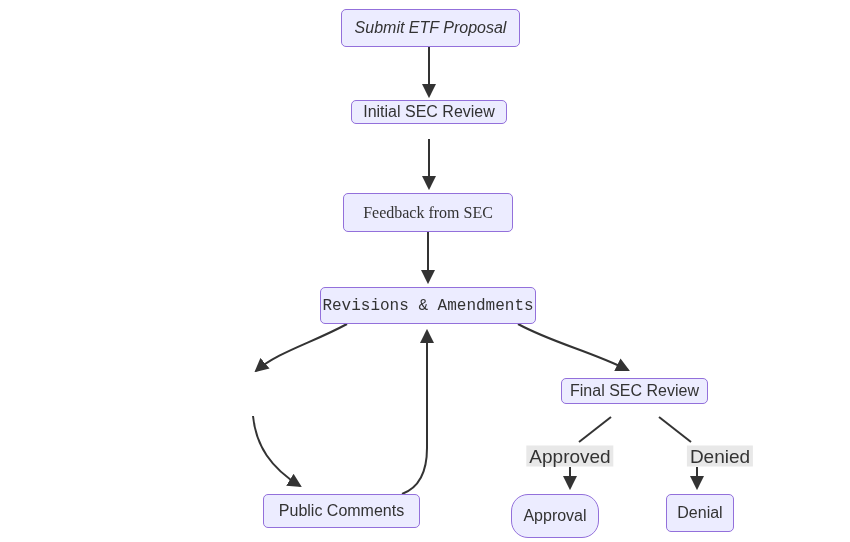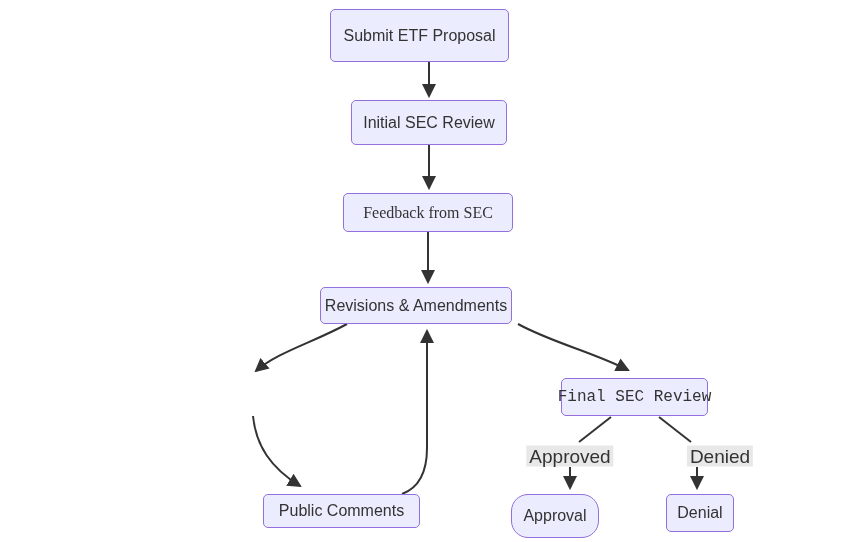--- a/index.html
+++ b/index.html
@@ -80,30 +80,30 @@
 
     <path class="edge" d="M611 417 L579 442"></path>
 
     <path class="edge" d="M570 467 L570 488" marker-end="url(#arrowhead)"></path>
 
     <path class="edge" d="M659 417 L691 442"></path>
 
     <path class="edge" d="M697 467 L697 488" marker-end="url(#arrowhead)"></path>
   </svg>
 
-  <div class="node" style="left:330px; top:9px; width:179px; height:53px;">Submit ETF Proposal</div>
+  <div class="node" style="left:341px; top:9px; width:179px; height:38px;font-style:italic;">Submit ETF Proposal</div>
 
-  <div class="node" style="left:351px; top:100px; width:156px; height:45px;">Initial SEC Review</div>
+  <div class="node" style="left:351px; top:100px; width:156px; height:24px;">Initial SEC Review</div>
 
   <div class="node" style="left:343px; top:193px; width:170px; height:39px;font-family:Liberation Serif, serif;">Feedback from SEC</div>
 
-  <div class="node" style="left:320px; top:287px; width:192px; height:37px;">Revisions &amp; Amendments</div>
+  <div class="node" style="left:320px; top:287px; width:216px; height:37px;font-family:Liberation Mono, monospace;">Revisions &amp; Amendments</div>
 
 
-  <div class="node" style="left:561px; top:378px; width:147px; height:38px;font-family:Liberation Mono, monospace;">Final SEC Review</div>
+  <div class="node" style="left:561px; top:378px; width:147px; height:26px;">Final SEC Review</div>
 
   <div class="node" style="left:263px; top:494px; width:157px; height:34px;">Public Comments</div>
 
   <div class="node" style="left:511px; top:494px; width:88px; height:44px;border-radius:17px;">Approval</div>
 
   <div class="node" style="left:666px; top:494px; width:68px; height:38px;">Denial</div>
 
   <div class="edge-label" style="left:570px; top:456px;">Approved</div>
 
   <div class="edge-label" style="left:720px; top:456px;">Denied</div>

